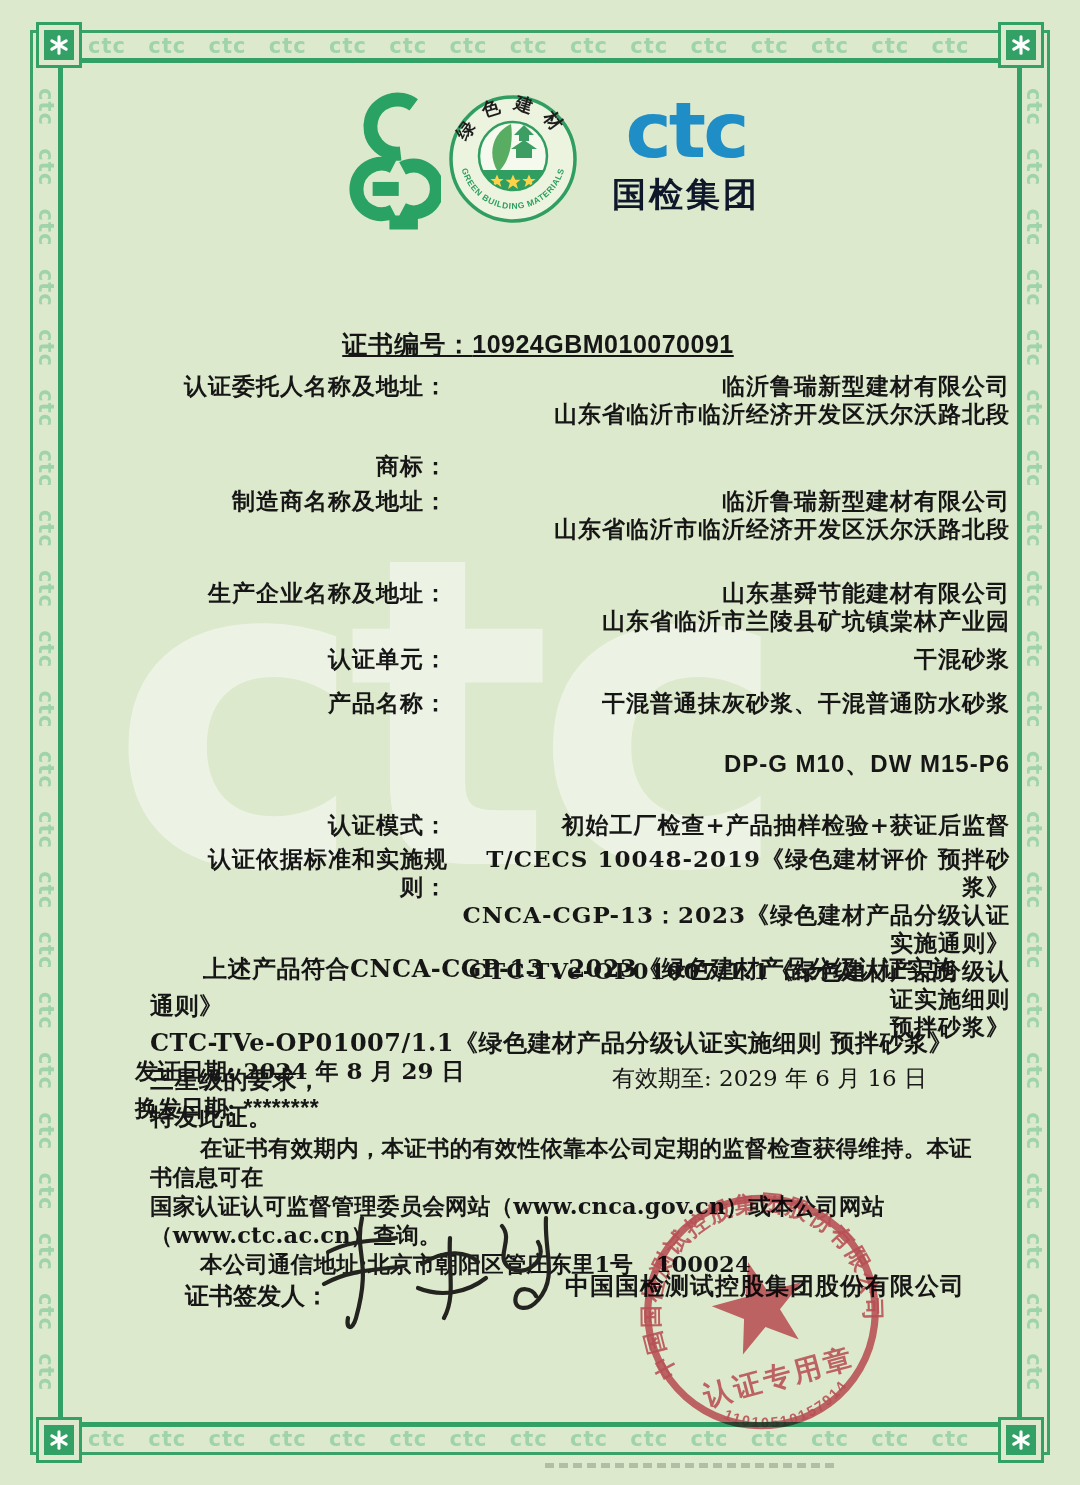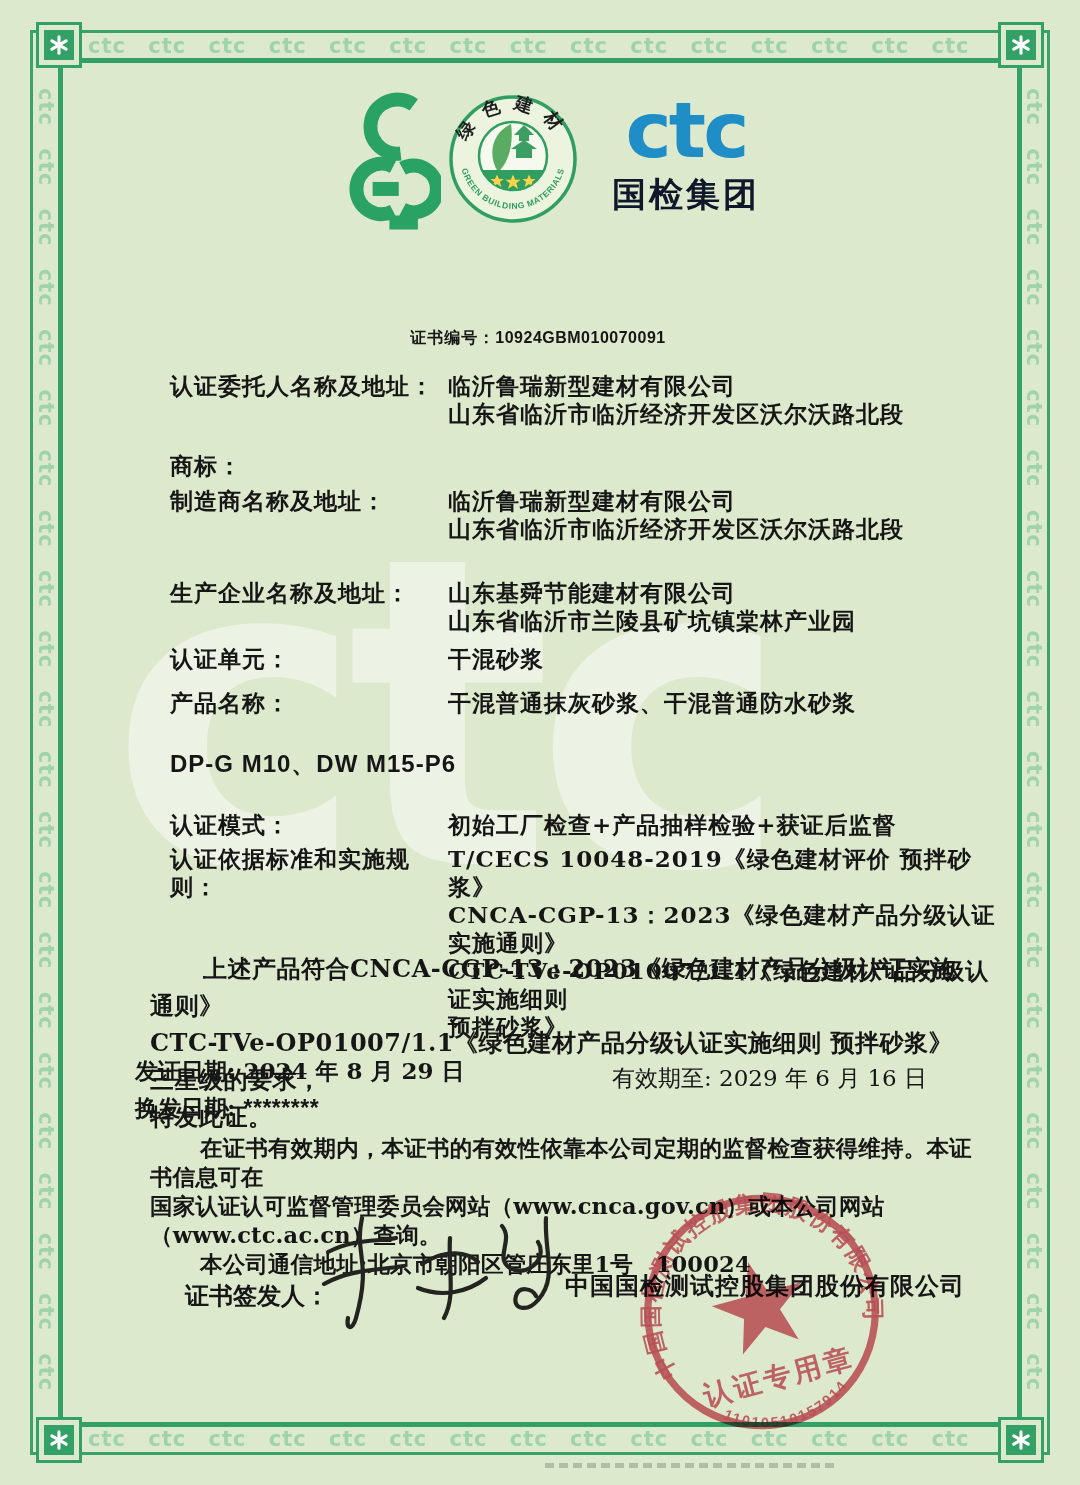--- a/index.html
+++ b/index.html
@@ -51,25 +51,25 @@
     font-size:34px;letter-spacing:3px;color:#0f172a;margin-top:6px;
   }
   
   .title{
     position:absolute;left:0;right:0;top:238px;z-index:2;margin:0;
     text-align:center;font-size:58px;font-weight:bold;letter-spacing:6px;
     color:#25a160;
   }
   .certno{
     position:absolute;left:0;right:4px;top:328px;z-index:2;text-align:center;
-    font-size:16px;font-weight:bold;letter-spacing:1px;
+    font-size:25px;font-weight:bold;letter-spacing:1px;text-decoration:underline;
   }
   .latin{font-family:"Liberation Sans","DejaVu Sans",sans-serif;font-weight:bold;letter-spacing:0.5px;}
   
-  .row{position:absolute;left:170px;right:70px;z-index:2;display:flex;align-items:flex-start;}
+  .row{position:absolute;left:170px;right:70px;z-index:2;display:flex;align-items:flex-start;text-align:right;}
   .lab{flex:none;width:278px;font-size:23px;font-weight:bold;letter-spacing:1px;line-height:28px;}
   .val{flex:1;font-size:23px;font-weight:bold;letter-spacing:1px;line-height:28px;}
   .val .vline{min-height:28px;}
   
   .statement{position:absolute;left:150px;width:812px;top:950px;z-index:2;
     font-size:24px;font-weight:bold;line-height:37px;letter-spacing:0.5px;}
   .statement .ind{text-indent:53px;}
   .dates-left{position:absolute;left:135px;top:1052px;z-index:2;font-size:23px;font-weight:bold;line-height:37px;}
   .dates-right{position:absolute;left:612px;top:1063px;z-index:2;font-size:23px;font-weight:normal;}
   .notice{position:absolute;left:150px;width:822px;top:1134px;z-index:2;

